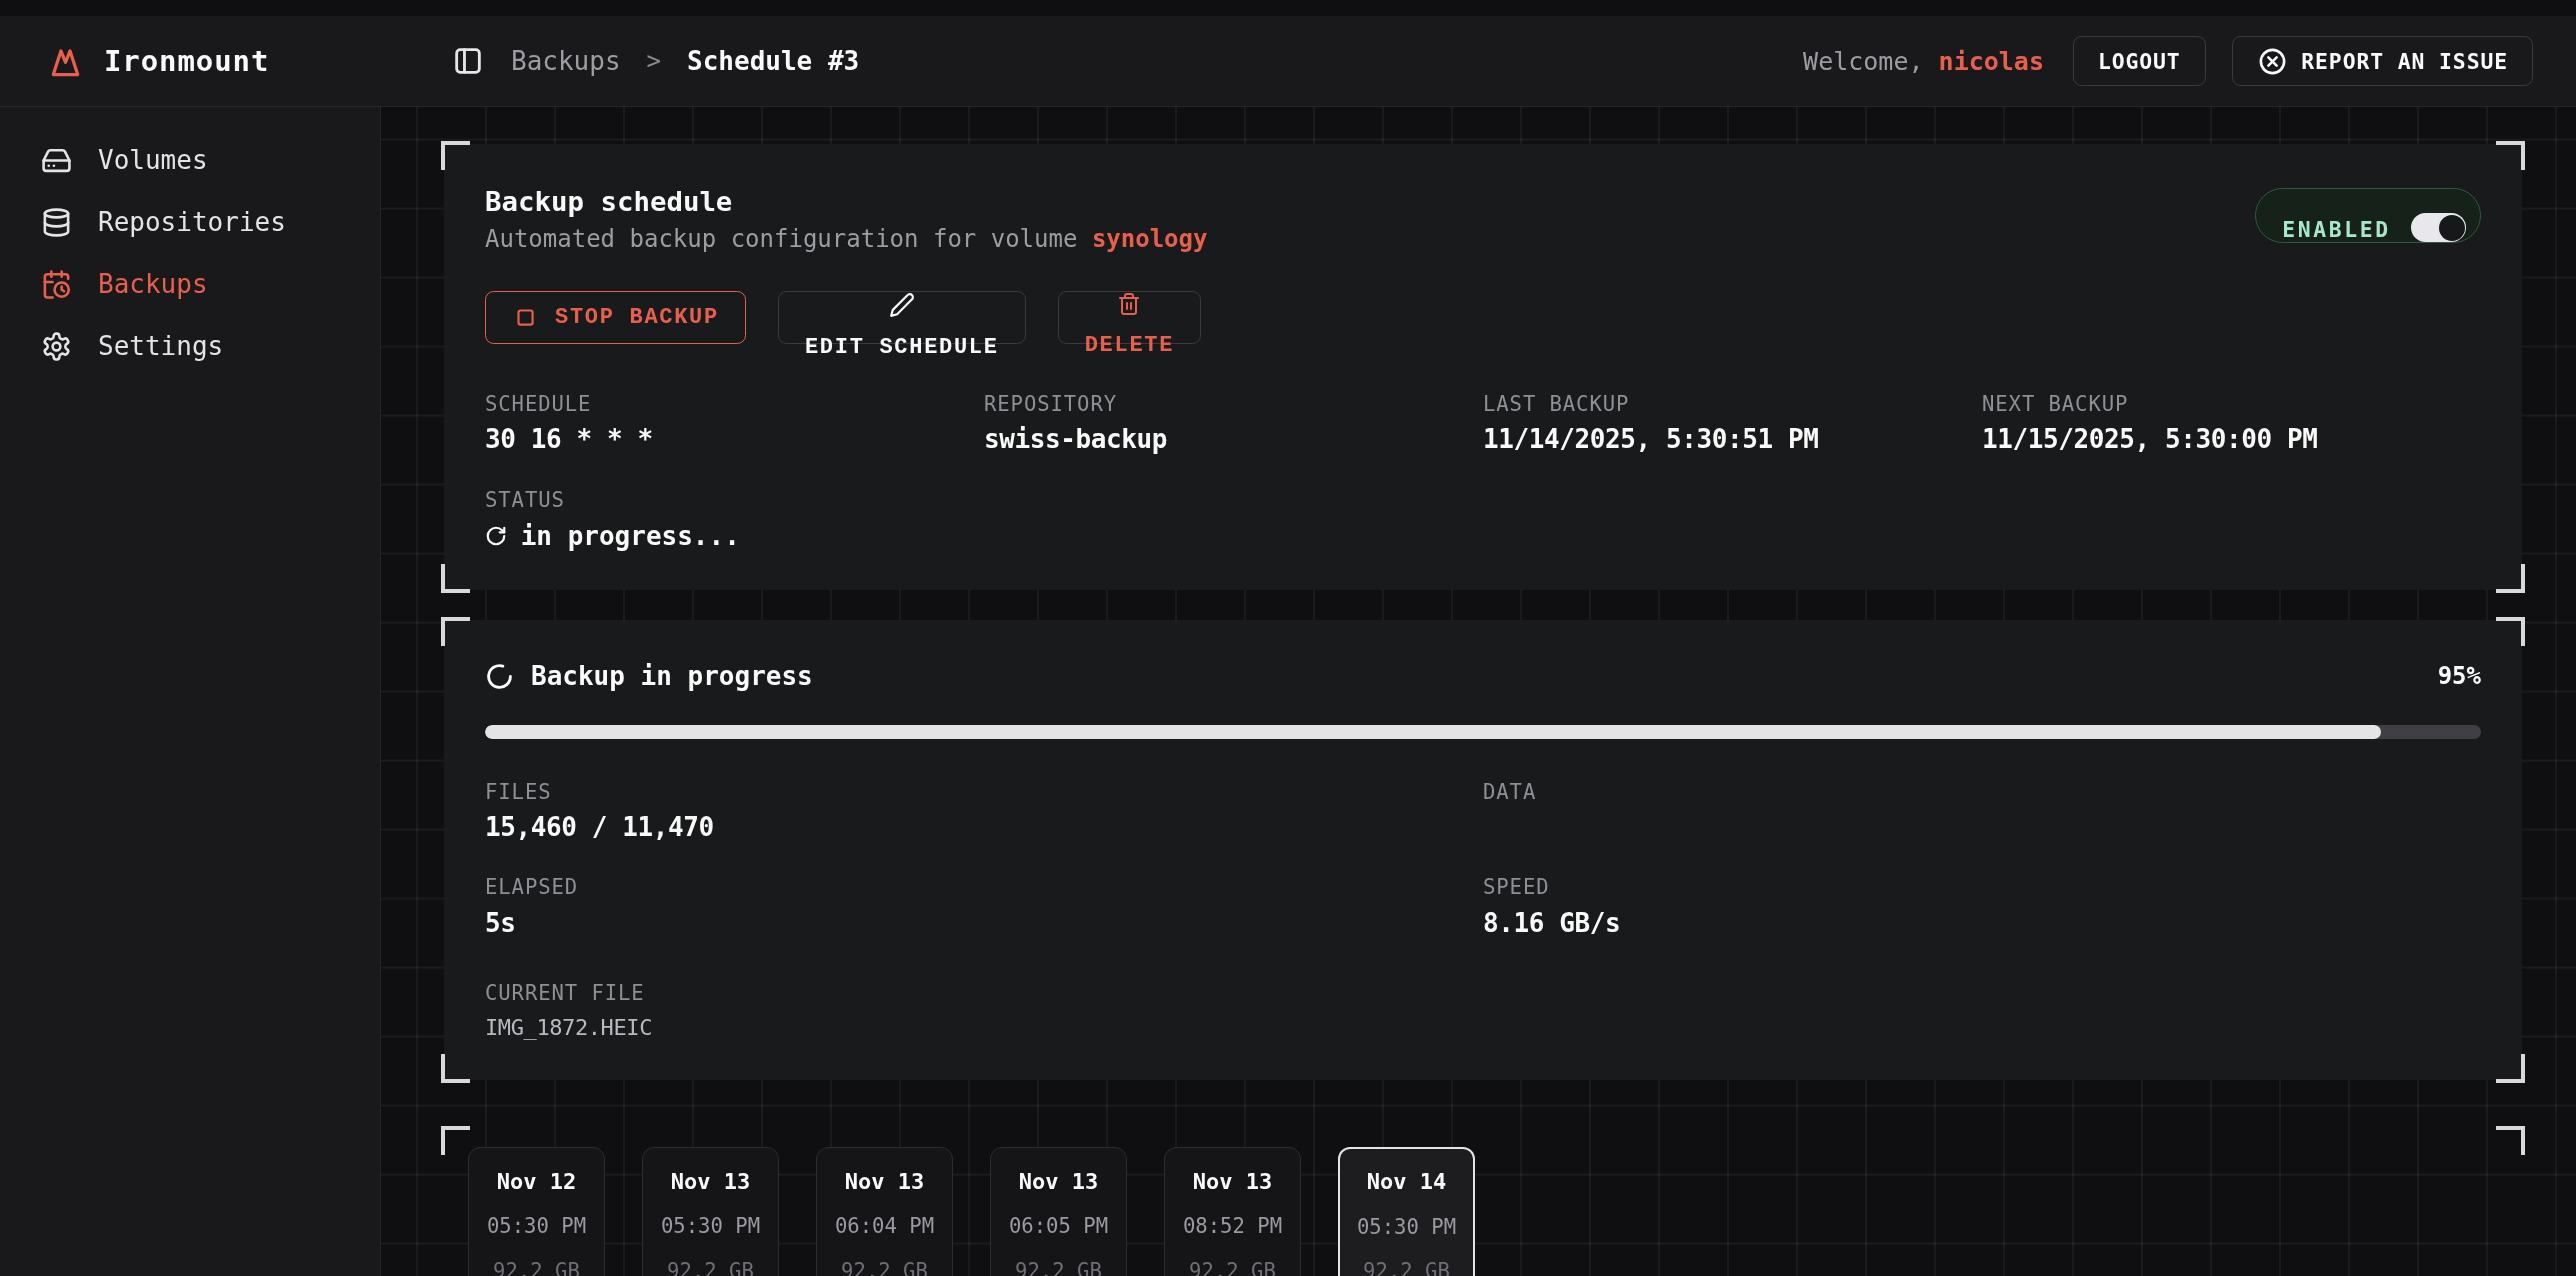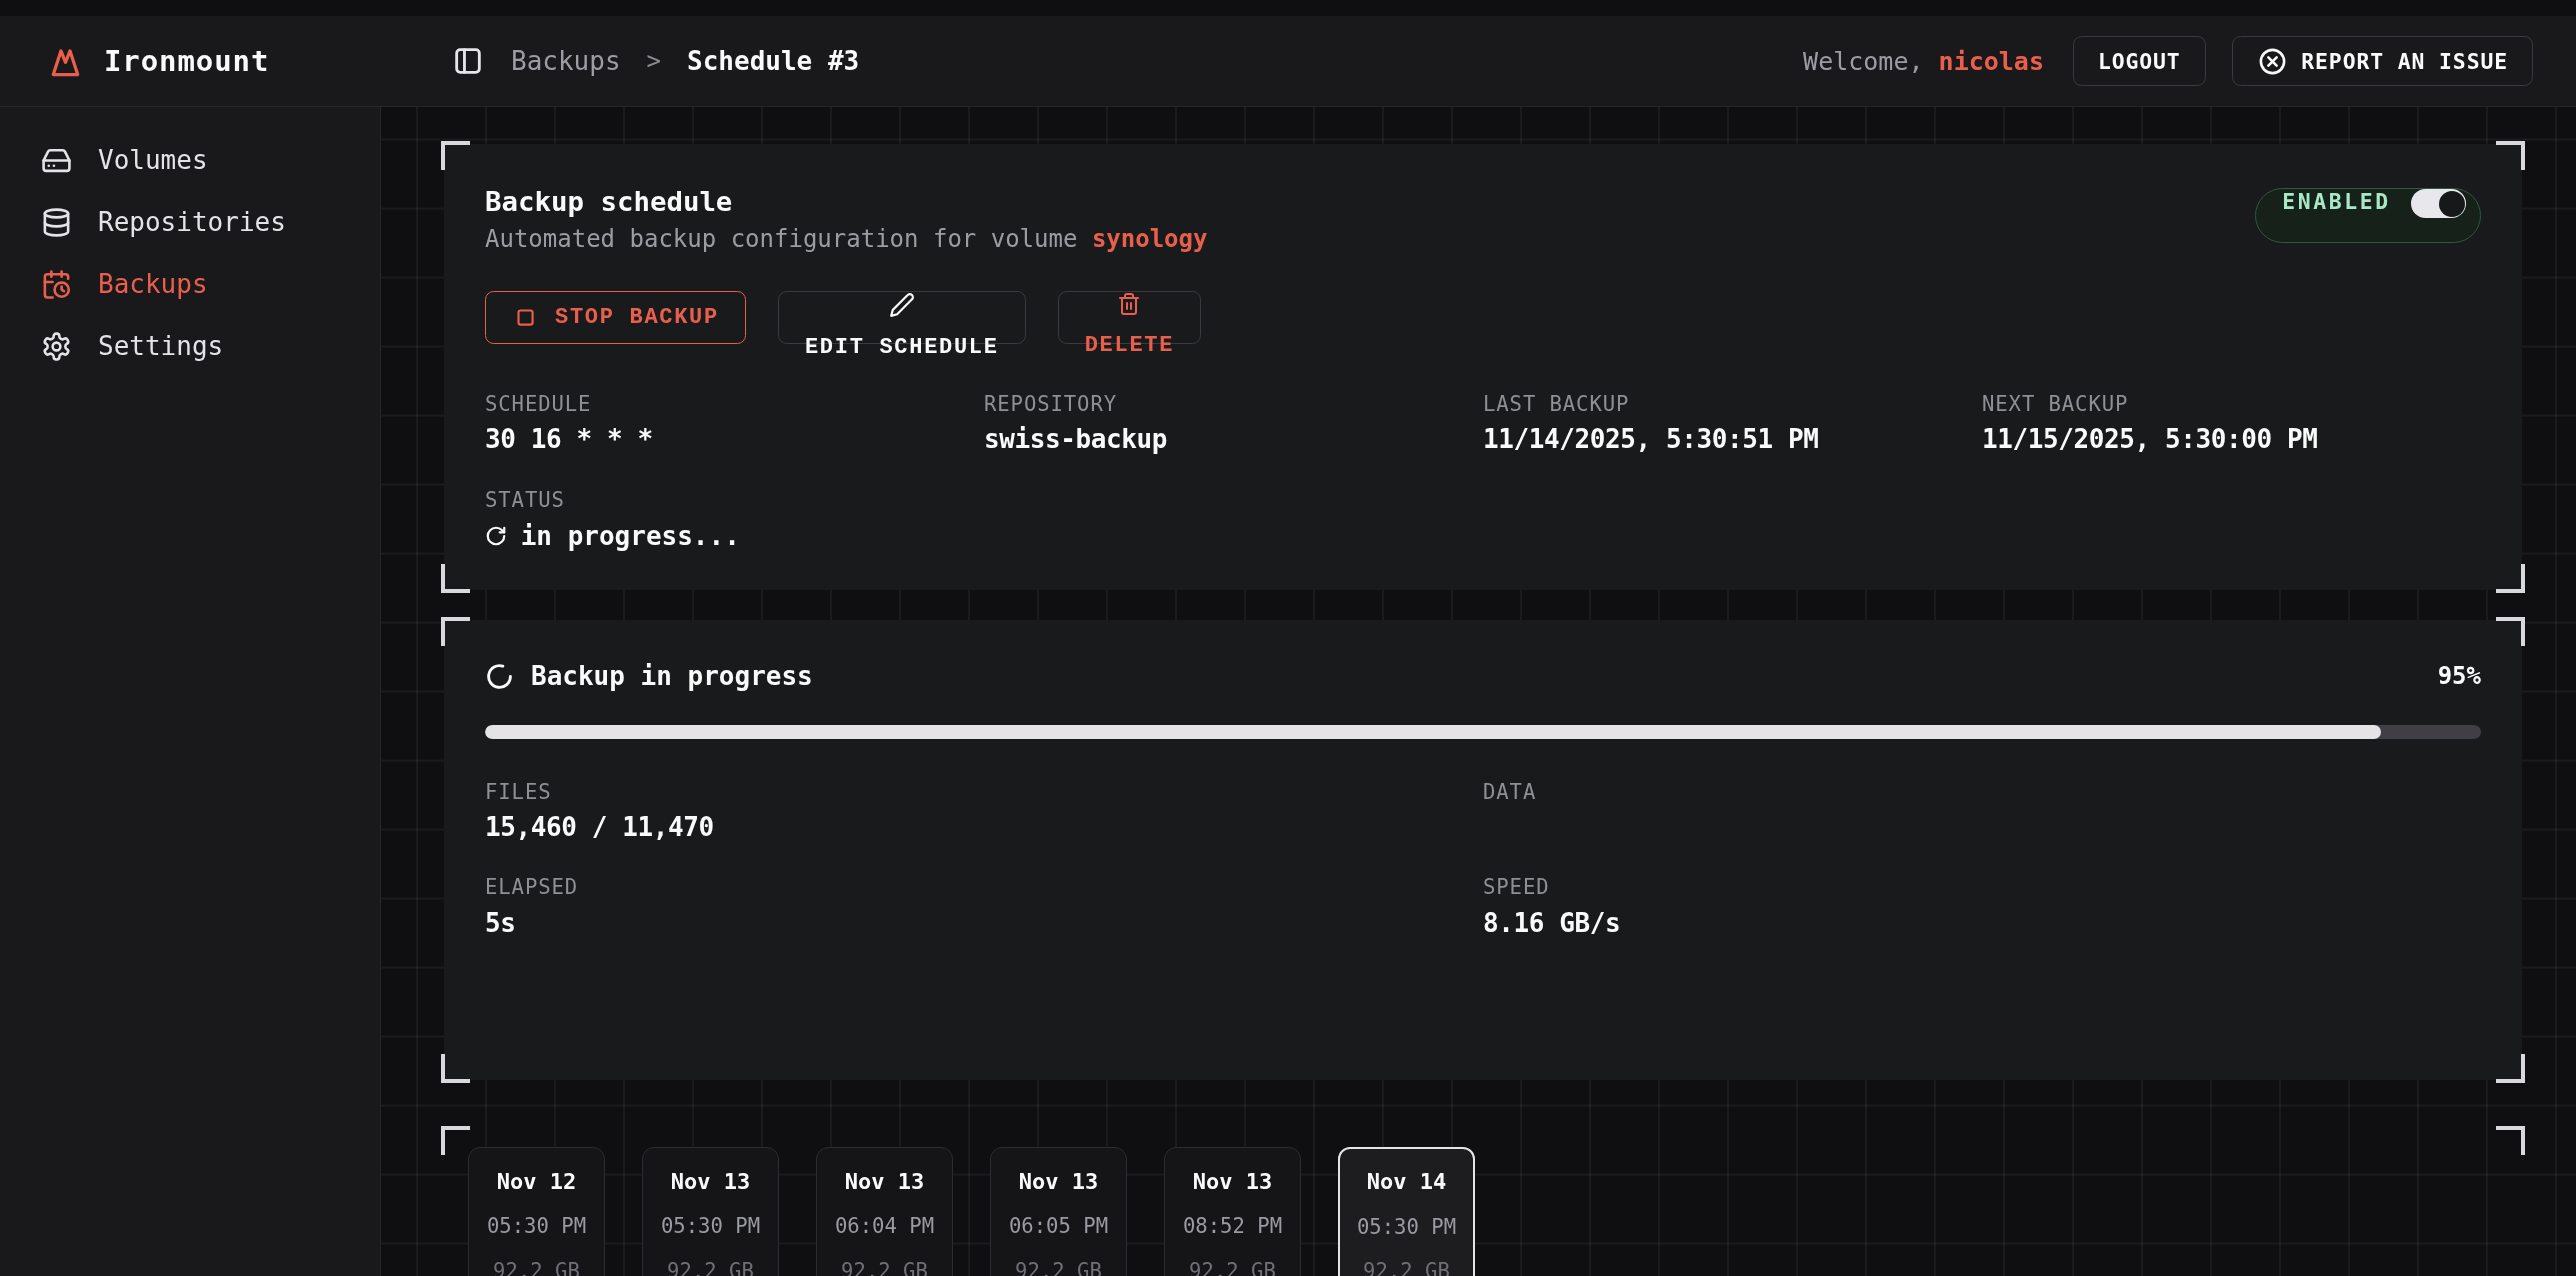--- a/index.html
+++ b/index.html
@@ -49,21 +49,21 @@
   .corner.tr { top:-3.4px; right:-3.4px; border-top:4.3px solid #d9d9dd; border-right:4.3px solid #d9d9dd; }
   .corner.bl { bottom:-3.4px; left:-3.4px;  border-bottom:4.3px solid #d9d9dd; border-left:4.3px solid #d9d9dd; }
   .corner.br { bottom:-3.4px; right:-3.4px; border-bottom:4.3px solid #d9d9dd; border-right:4.3px solid #d9d9dd; }
 
   .card1 { height:446px; padding:41px; }
   .card-head { display:flex; align-items:flex-start; }
   .card-title { font-size:27.4px; font-weight:bold; line-height:33px; }
   .card-sub { font-size:24px; color:#9c9ca3; margin-top:6.9px; }
   .card-sub b { color:#e8604c; font-weight:bold; }
 
-  .enabled-pill { display:flex; align-items:flex-start; gap:20.6px; height:55px;
+  .enabled-pill { display:flex; align-items:flex-end; gap:20.6px; height:55px;
     padding:0 13.7px 0 26px; border:1.7px solid #2d5a42; border-radius:34px;
     background:#152119; margin-top:3.4px; cursor:pointer; }
   .enabled-label { color:#a9e8c6; font-size:21.4px; font-weight:bold; letter-spacing:2.6px; }
   .switch { position:relative; width:55px; height:29px; background:#e8e8ec;
     border-radius:17px; }
   .switch .knob { position:absolute; top:1.7px; right:1.7px; width:26px; height:26px;
     border-radius:50%; background:#17181a; }
 
   .btn-row { display:flex; gap:32px; margin-top:38px;font-family:Liberation Mono, monospace; }
   .abtn { display:flex; align-items:center; gap:17px; height:53px; padding:0 26px;
@@ -310,20 +310,24 @@
       <div>
         <div class="f-label">ELAPSED</div>
         <div class="f-value">5s</div>
       </div>
       <div>
         <div class="f-label">SPEED</div>
         <div class="f-value">8.16 GB/s</div>
       </div>
     </div>
 
+    <div class="curfile">
+      <div class="f-label">CURRENT FILE</div>
+      <div class="f-value" style="margin-top:10.3px;">IMG_1872.HEIC</div>
+    </div>
   </div>
 
   <div class="frame history" style="background:transparent;">
     <span class="corner tl"></span>
       <span class="corner tr"></span>
     <div class="snap-row">
       <div class="snap">
         <div class="snap-date">Nov 12</div>
         <div class="snap-time">05:30 PM</div>
         <div class="snap-size">92.2 GB</div>

